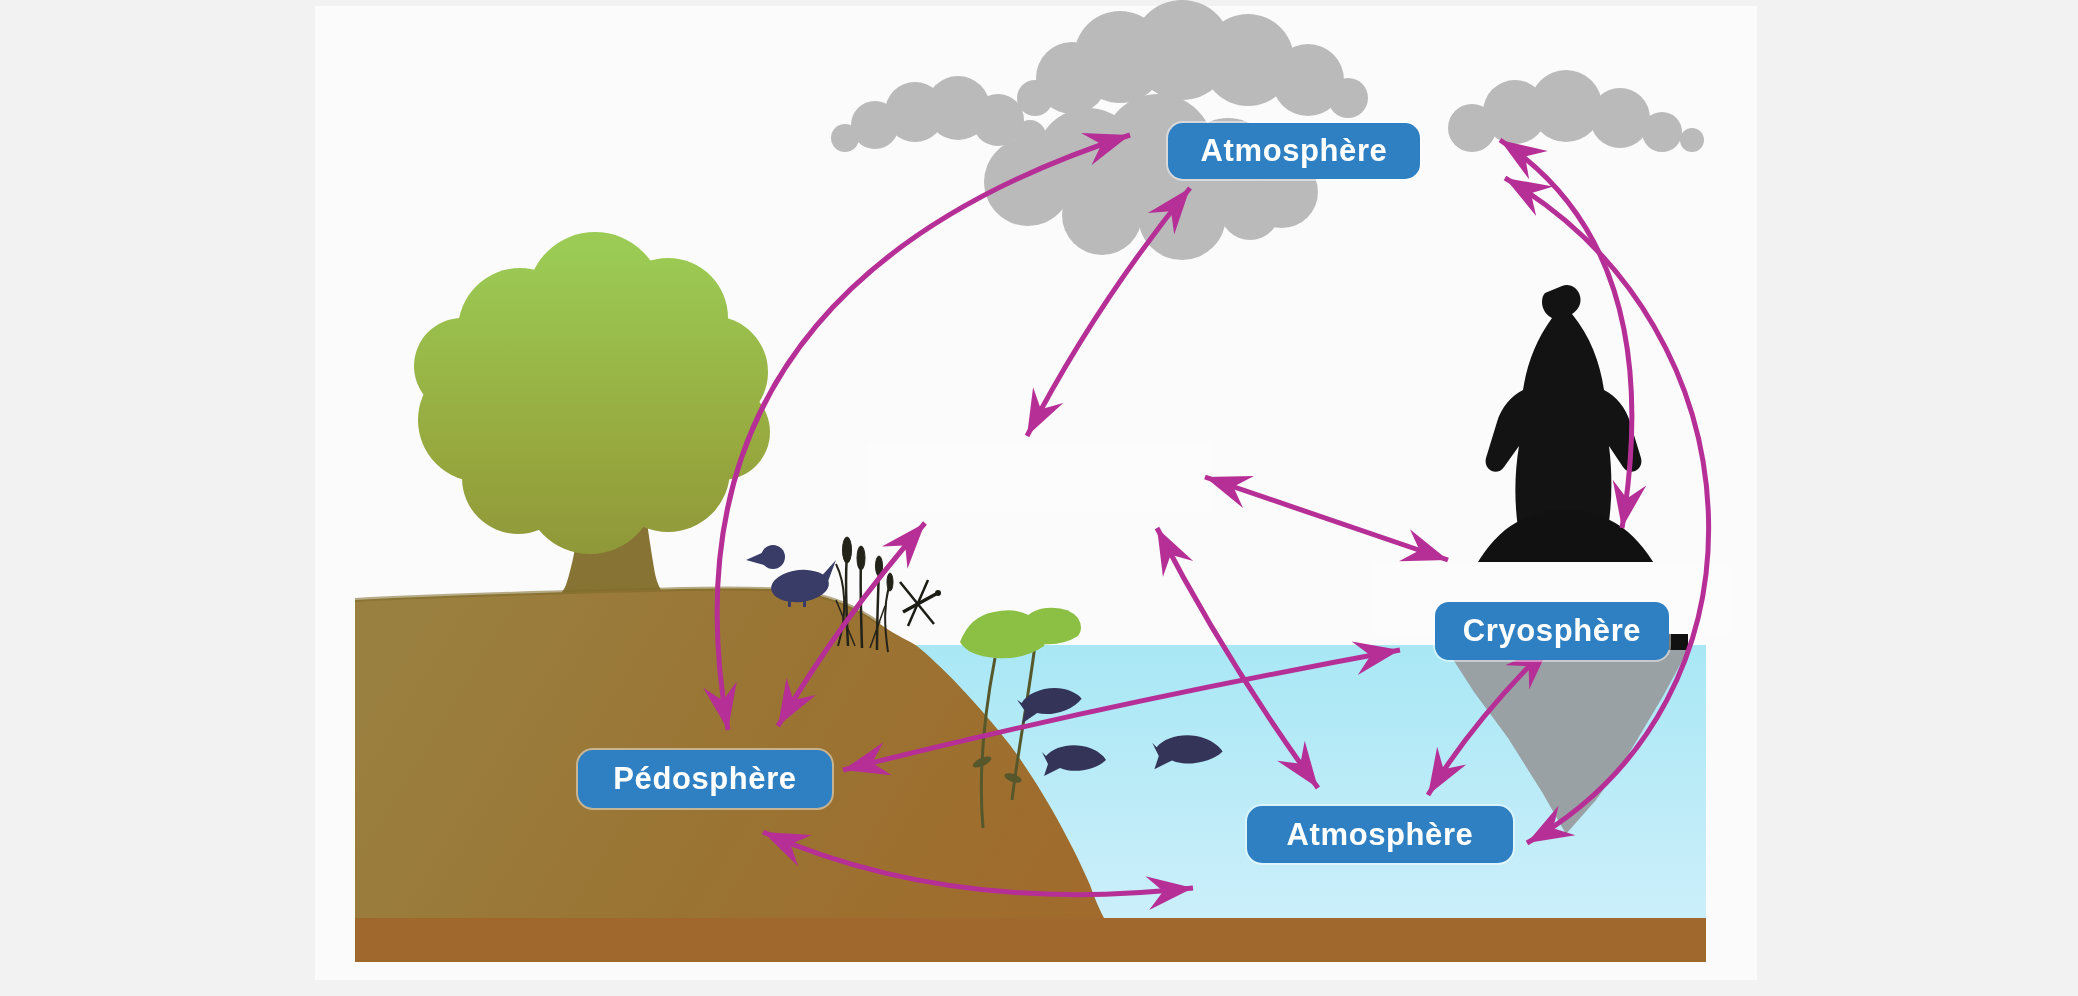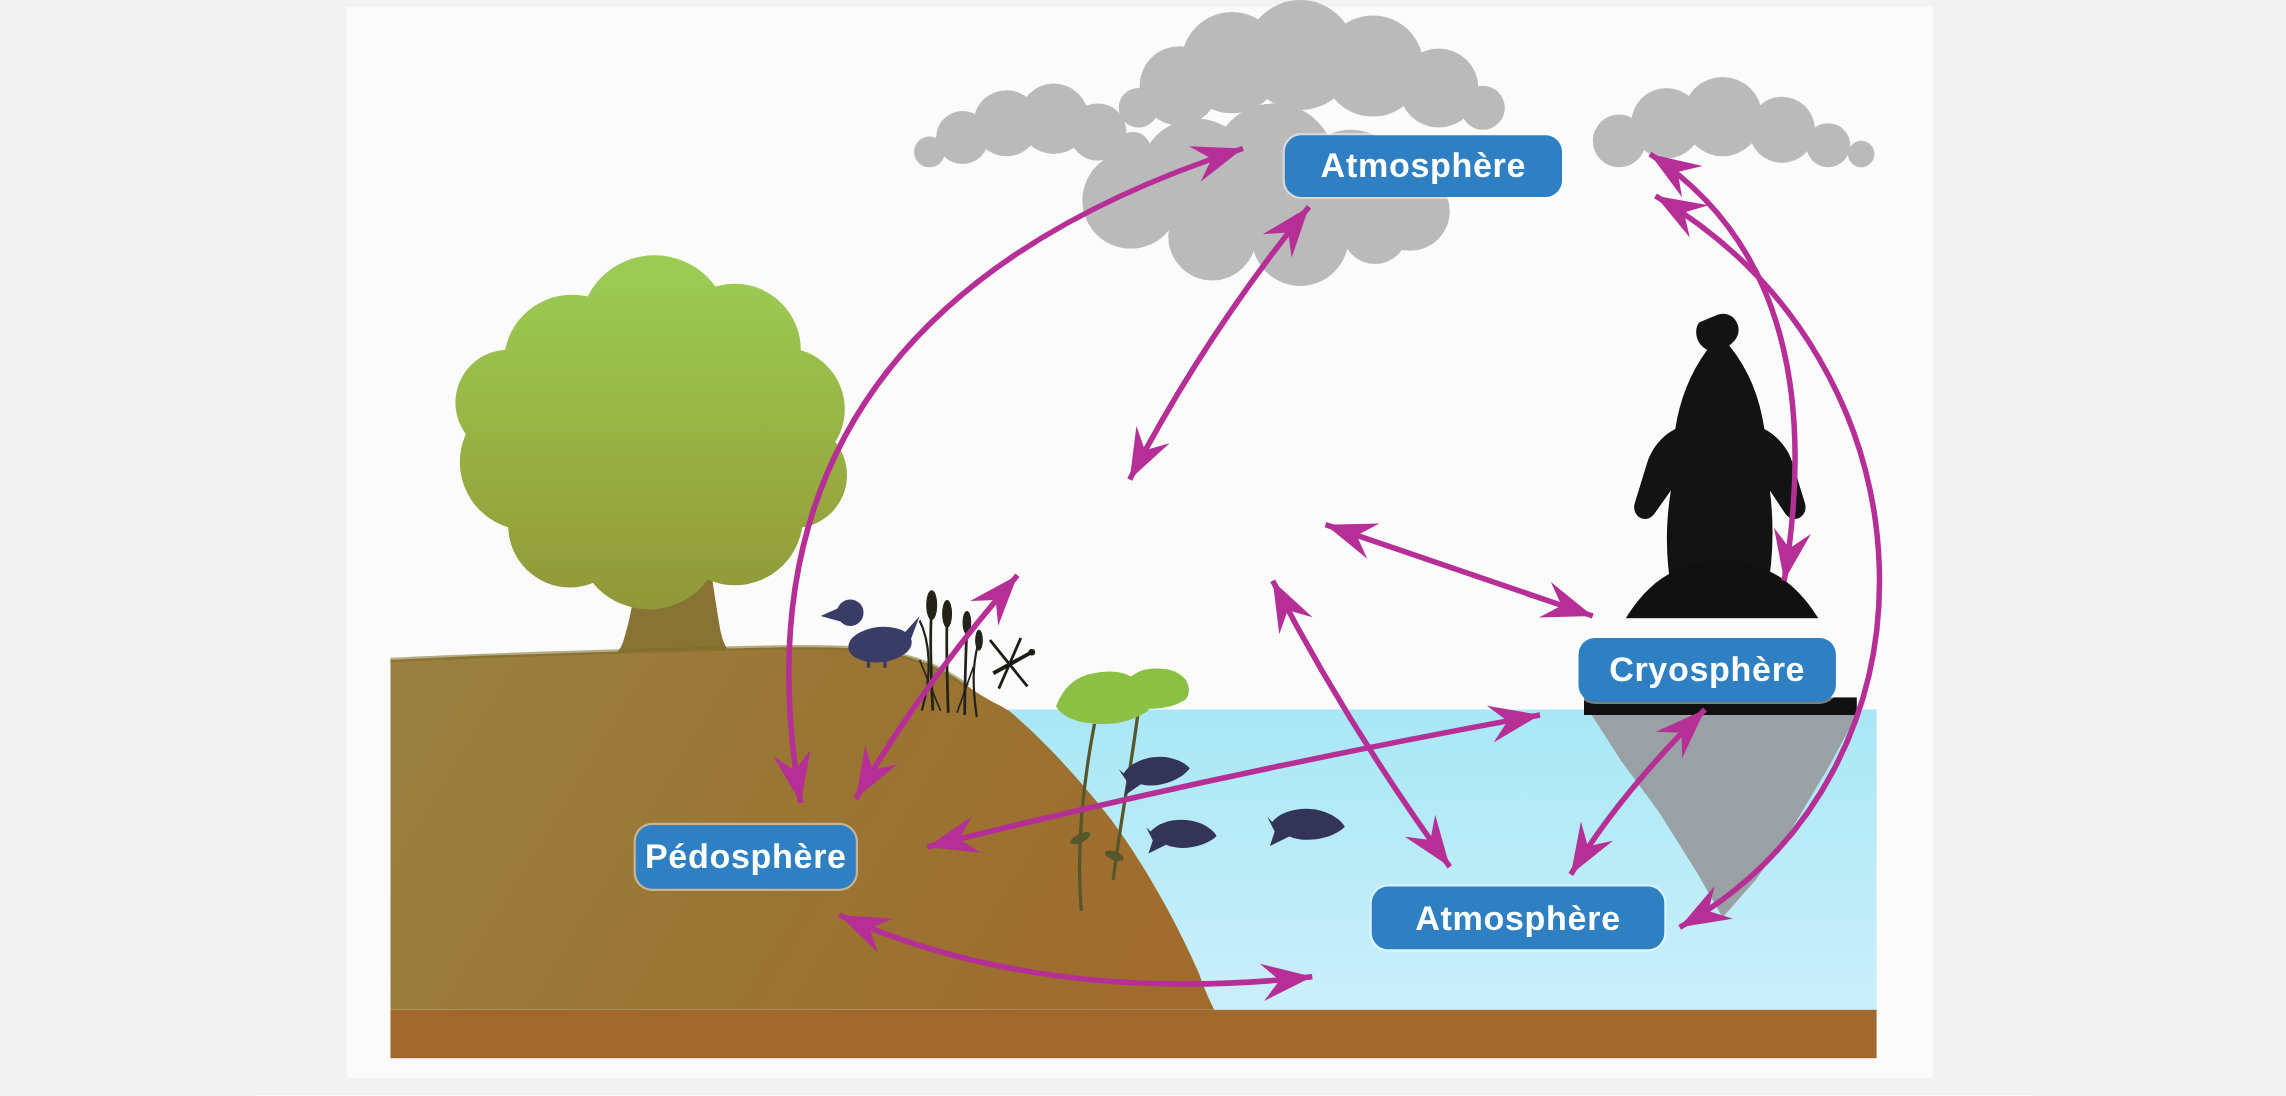--- a/index.html
+++ b/index.html
@@ -8,22 +8,22 @@
   svg.scene{position:absolute;left:0;top:0;width:2078px;height:996px;display:block;}
   .node{
     position:absolute;display:flex;align-items:center;justify-content:center;
     background:#2e80c3;color:#ffffff;border-radius:15px;
     font-size:31px;font-weight:600;letter-spacing:.6px;
     box-shadow:0 0 0 2px rgba(255,255,255,.45);
     user-select:none;
   }
   .n-atm{left:1168px;top:123px;width:252px;height:56px;}
   .n-bio{left:895px;top:448px;width:222px;height:55px;}
-  .n-cryo{left:1435px;top:580px;width:234px;height:58px;}
-  .n-ped{left:578px;top:750px;width:200px;height:58px;}
+  .n-cryo{left:1435px;top:602px;width:234px;height:58px;border-radius:14px;}
+  .n-ped{left:578px;top:750px;width:254px;height:58px;}
   .n-hyd{left:1247px;top:806px;width:266px;height:57px;}
   .edge-path{fill:none;stroke:#b62f96;stroke-width:5;}
 </style>
 </head>
 <body>
 
 <div class="stage">
 
   <svg class="scene" viewBox="0 0 2078 996">
     <defs>

